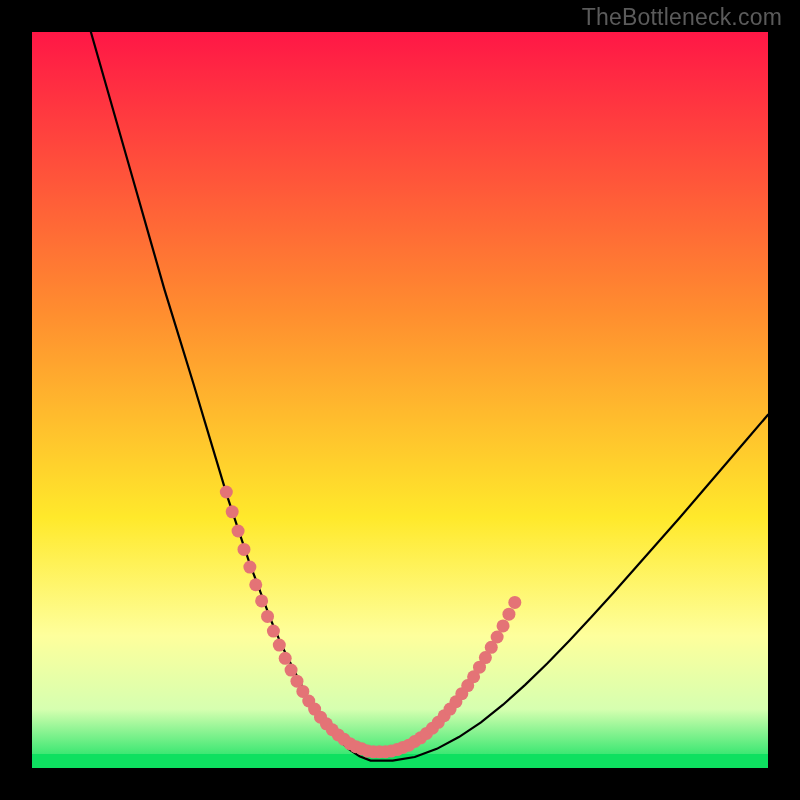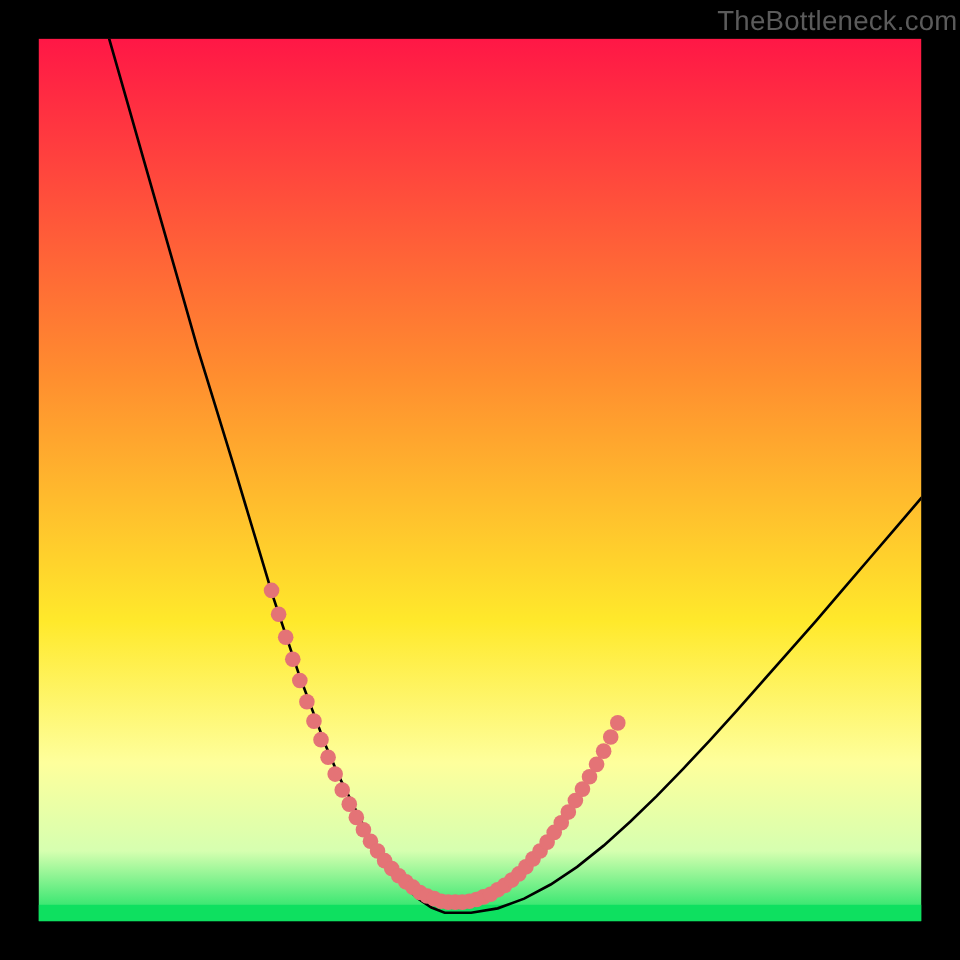--- a/index.html
+++ b/index.html
@@ -20,21 +20,21 @@
     position: absolute;
     left: 32px;
     top: 32px;
     width: 736px;
     height: 736px;
     overflow: hidden;
   }
   .watermark {
     position: absolute;
     top: 4px;
-    right: 2px;
+    right: 18px;
     color: #5b5b5b;
     font-size: 23px;
     font-weight: 500;
     letter-spacing: 0.2px;
     user-select: none;
   }
   svg { display: block; }
 </style>
 </head>
 <body>

